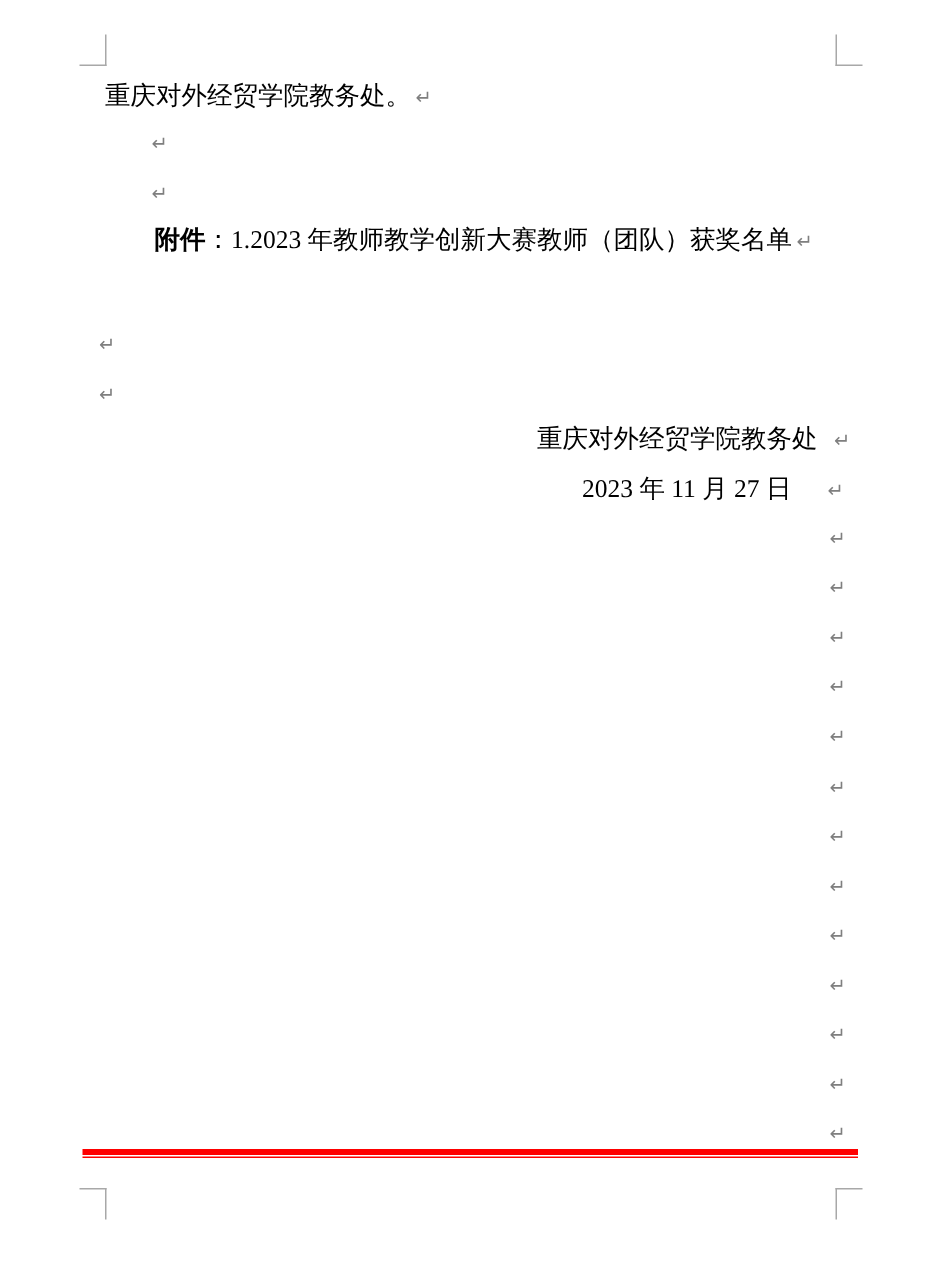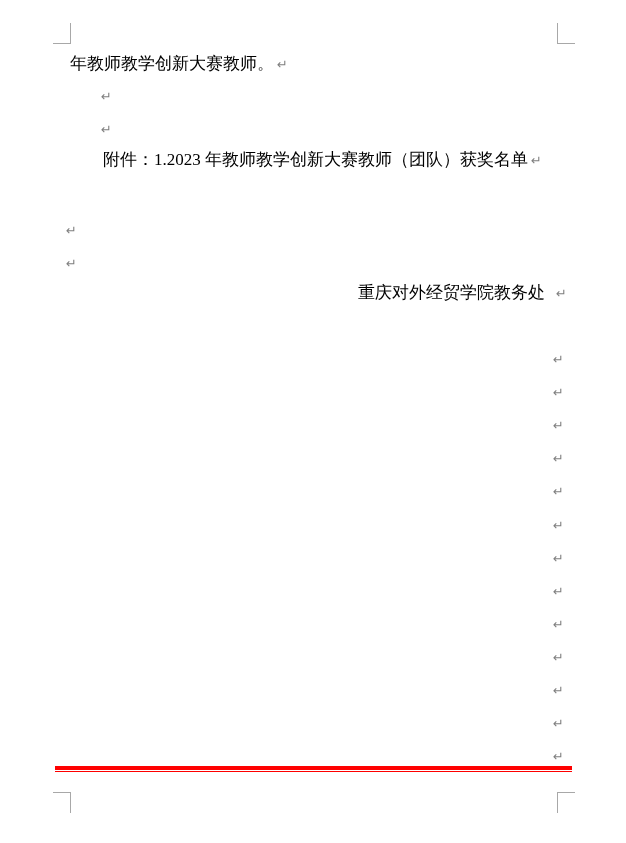--- a/index.html
+++ b/index.html
@@ -28,21 +28,21 @@
     white-space:nowrap;
     font-size:17px;
     line-height:20px;
     color:var(--text);
   }
   .line-body{left:70px;top:54px;}
   .line-attach1{left:103px;top:150px;}
   .line-attach2{left:158px;top:187px;}
   .line-sig{left:358px;top:283px;}
   .line-date{left:388px;top:316px;}
-  .bold{font-weight:normal;}
+  .bold{font-weight:bold;}
   
   .pilcrow{
     font-family:"DejaVu Sans",sans-serif;
     font-size:13px;
     color:var(--pilcrow);
   }
   .inline-mark{margin-left:3px;}
   .gap-sig{margin-left:11px;}
   .gap-date{margin-left:24px;}
   .solo{position:absolute;line-height:13px;}
@@ -75,38 +75,41 @@
 <body>
 
 <div class="page">
 
   <div class="corner corner-tl"></div>
   <div class="corner corner-tr"></div>
   <div class="corner corner-bl"></div>
   <div class="corner corner-br"></div>
 
   <div class="line line-body">
-    <span>年教师教学创新大赛教师。</span><span class="pilcrow inline-mark">↵</span>
+    <span>重庆对外经贸学院教务处。</span><span class="pilcrow inline-mark">↵</span>
   </div>
 
   <span class="pilcrow solo solo-1">↵</span>
   <span class="pilcrow solo solo-2">↵</span>
 
   <div class="line line-attach1">
     <span class="bold">附件</span><span>：</span><span>1.2023 年教师教学创新大赛教师（团队）获奖名单</span><span class="pilcrow inline-mark">↵</span>
   </div>
 
 
   <span class="pilcrow solo solo-3">↵</span>
   <span class="pilcrow solo solo-4">↵</span>
 
   <div class="line line-sig">
     <span>重庆对外经贸学院教务处</span><span class="pilcrow gap-sig">↵</span>
   </div>
 
+  <div class="line line-date">
+    <span>2023 年 11 月 27 日</span><span class="pilcrow gap-date">↵</span>
+  </div>
 
   <div class="pilcrow-col">
       <span class="pilcrow col-mark" style="top: 0px;">↵</span>
       <span class="pilcrow col-mark" style="top: 33.1px;">↵</span>
       <span class="pilcrow col-mark" style="top: 66.2px;">↵</span>
       <span class="pilcrow col-mark" style="top: 99.3px;">↵</span>
       <span class="pilcrow col-mark" style="top: 132.4px;">↵</span>
       <span class="pilcrow col-mark" style="top: 165.5px;">↵</span>
       <span class="pilcrow col-mark" style="top: 198.6px;">↵</span>
       <span class="pilcrow col-mark" style="top: 231.7px;">↵</span>

